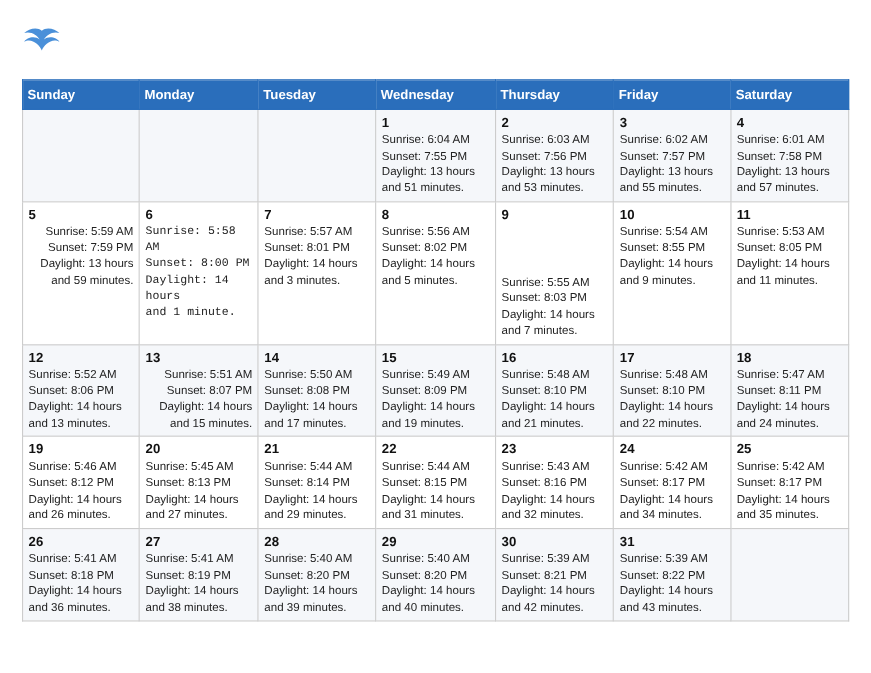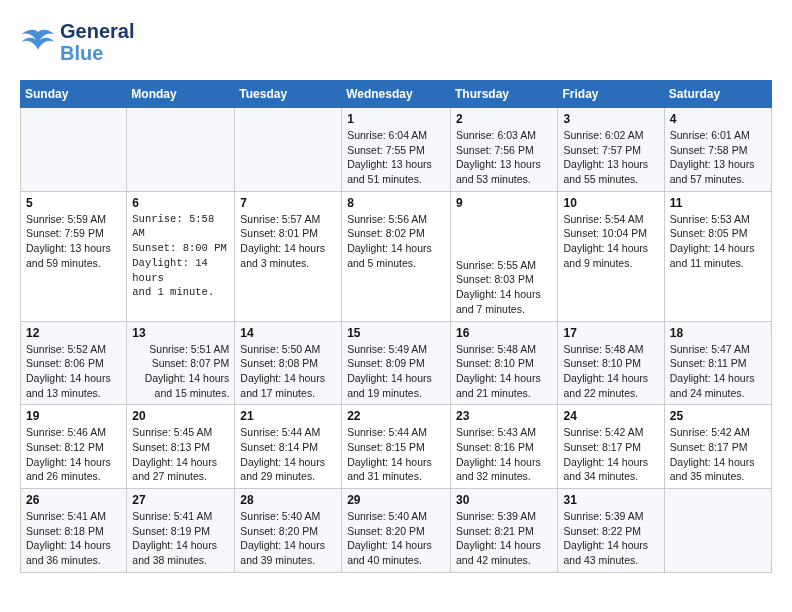--- a/index.html
+++ b/index.html
@@ -89,24 +89,20 @@
 </head>
 <body>
 
 <div class="header-area">
   <div class="logo-wrapper">
     <div class="logo-icon">
       <svg viewBox="0 0 36 36" width="36" height="36">
 
         <path d="M18 8 C22 4, 30 6, 34 10 C28 8, 22 12, 20 16 C24 12, 32 14, 34 18 C28 14, 20 20, 18 26 C16 20, 8 14, 2 18 C4 14, 12 12, 16 16 C14 12, 8 8, 2 10 C6 6, 14 4, 18 8Z" fill="#4a90d9"></path>
       </svg>
-    </div>
-    <div class="logo">
-      <div style="font-size:20px;font-weight:bold;color:#1a3a6b;line-height:1.1;">General</div>
-      <div style="font-size:20px;font-weight:bold;color:#4a90d9;line-height:1.1;">Blue</div>
     </div>
   </div>
   <div class="title-area">
     <div class="main-title"></div>
     <div class="subtitle"></div>
   </div>
 </div>
 
 <table class="calendar">
   <thead>
@@ -150,21 +146,21 @@
           <span class="day-number">4</span>
           <div class="day-info" style="white-space: pre-line;">Sunrise: 6:01 AM
 Sunset: 7:58 PM
 Daylight: 13 hours
 and 57 minutes.</div>
         </td>
       </tr>
       <tr>
         <td>
           <span class="day-number">5</span>
-          <div class="day-info" style="white-space: pre-line;">Sunrise: 5:59 AM
+          <div class="day-info" style="white-space: pre-line; text-align: right;">Sunrise: 5:59 AM
 Sunset: 7:59 PM
 Daylight: 13 hours
 and 59 minutes.</div>
         </td>
         <td>
           <span class="day-number">6</span>
           <div class="day-info" style="white-space: pre-line; font-family: Liberation Mono, monospace;">Sunrise: 5:58 AM
 Sunset: 8:00 PM
 Daylight: 14 hours
 and 1 minute.</div>
@@ -186,21 +182,21 @@
         <td>
           <span class="day-number">9</span>
           <div class="day-info" style="white-space: pre-line; margin-top: 48px;">Sunrise: 5:55 AM
 Sunset: 8:03 PM
 Daylight: 14 hours
 and 7 minutes.</div>
         </td>
         <td>
           <span class="day-number">10</span>
           <div class="day-info" style="white-space: pre-line;">Sunrise: 5:54 AM
-Sunset: 10:04 PM
+Sunset: 8:55 PM
 Daylight: 14 hours
 and 9 minutes.</div>
         </td>
         <td>
           <span class="day-number">11</span>
           <div class="day-info" style="white-space: pre-line;">Sunrise: 5:53 AM
 Sunset: 8:05 PM
 Daylight: 14 hours
 and 11 minutes.</div>
         </td>

